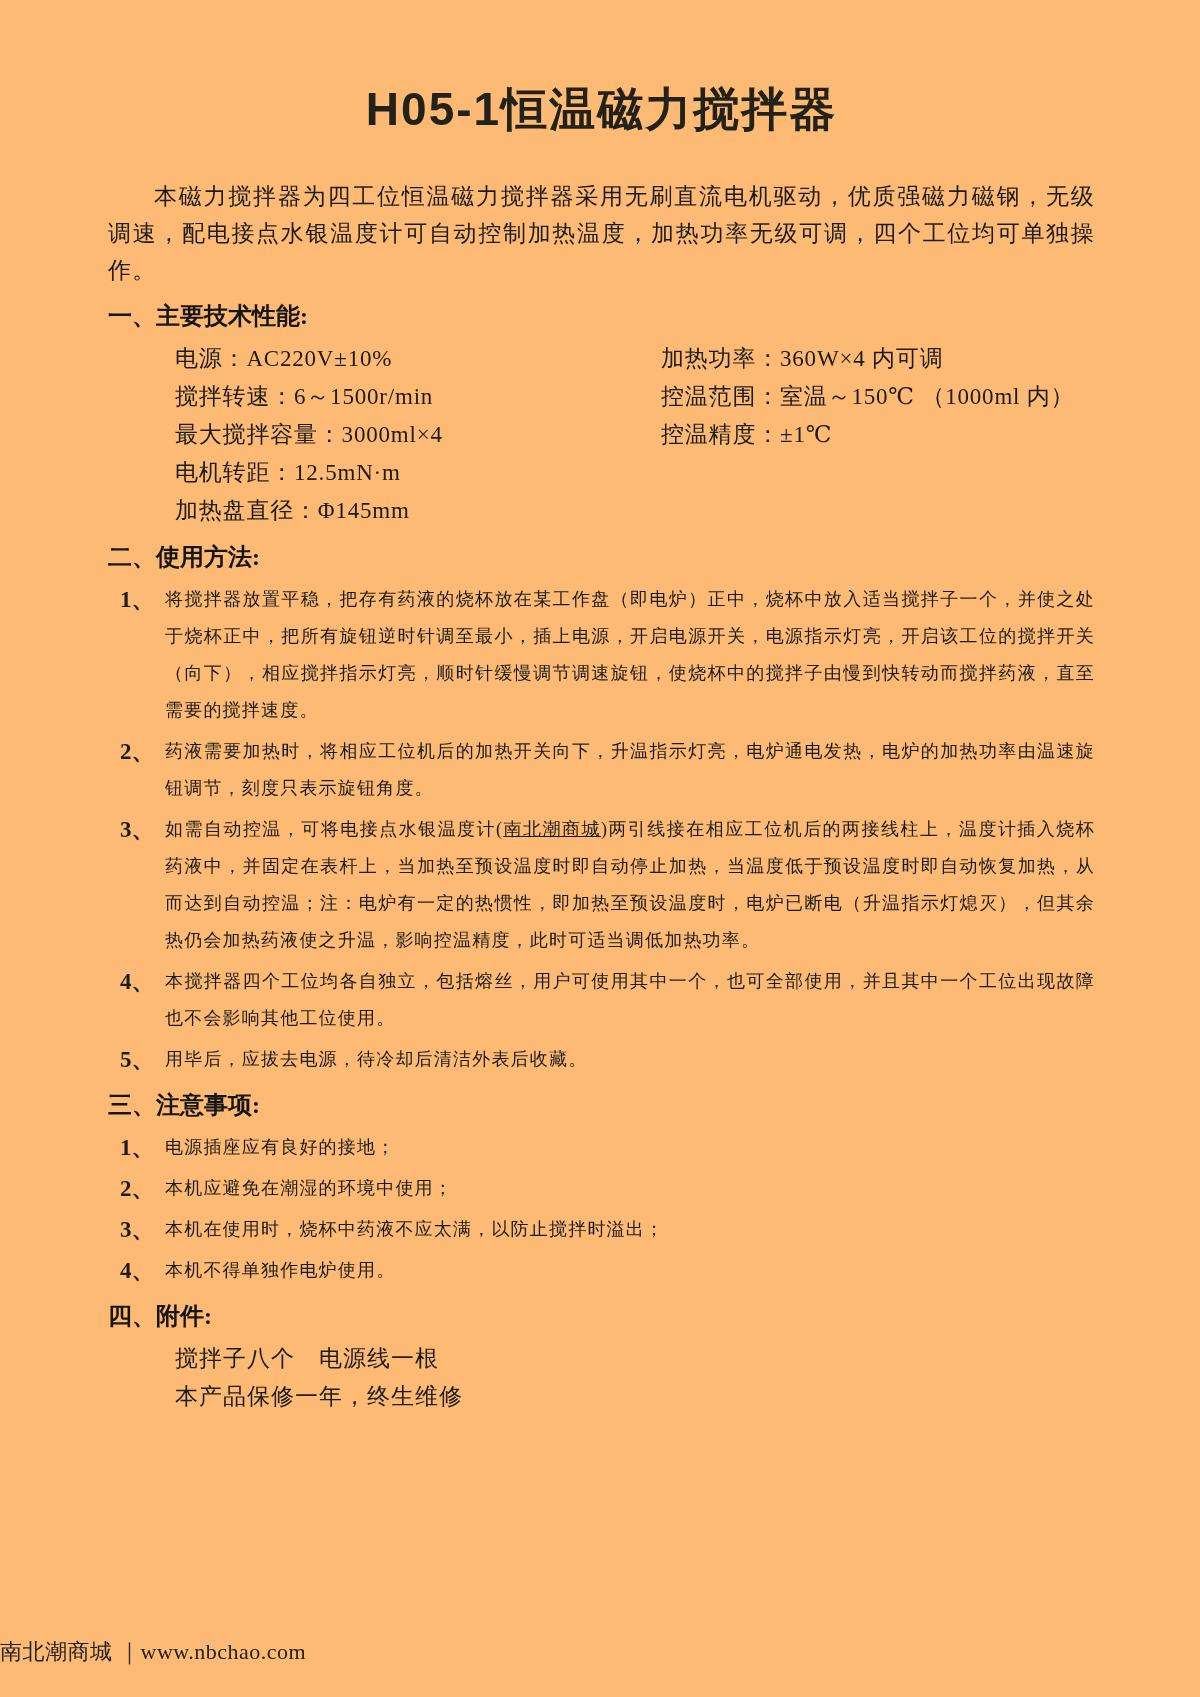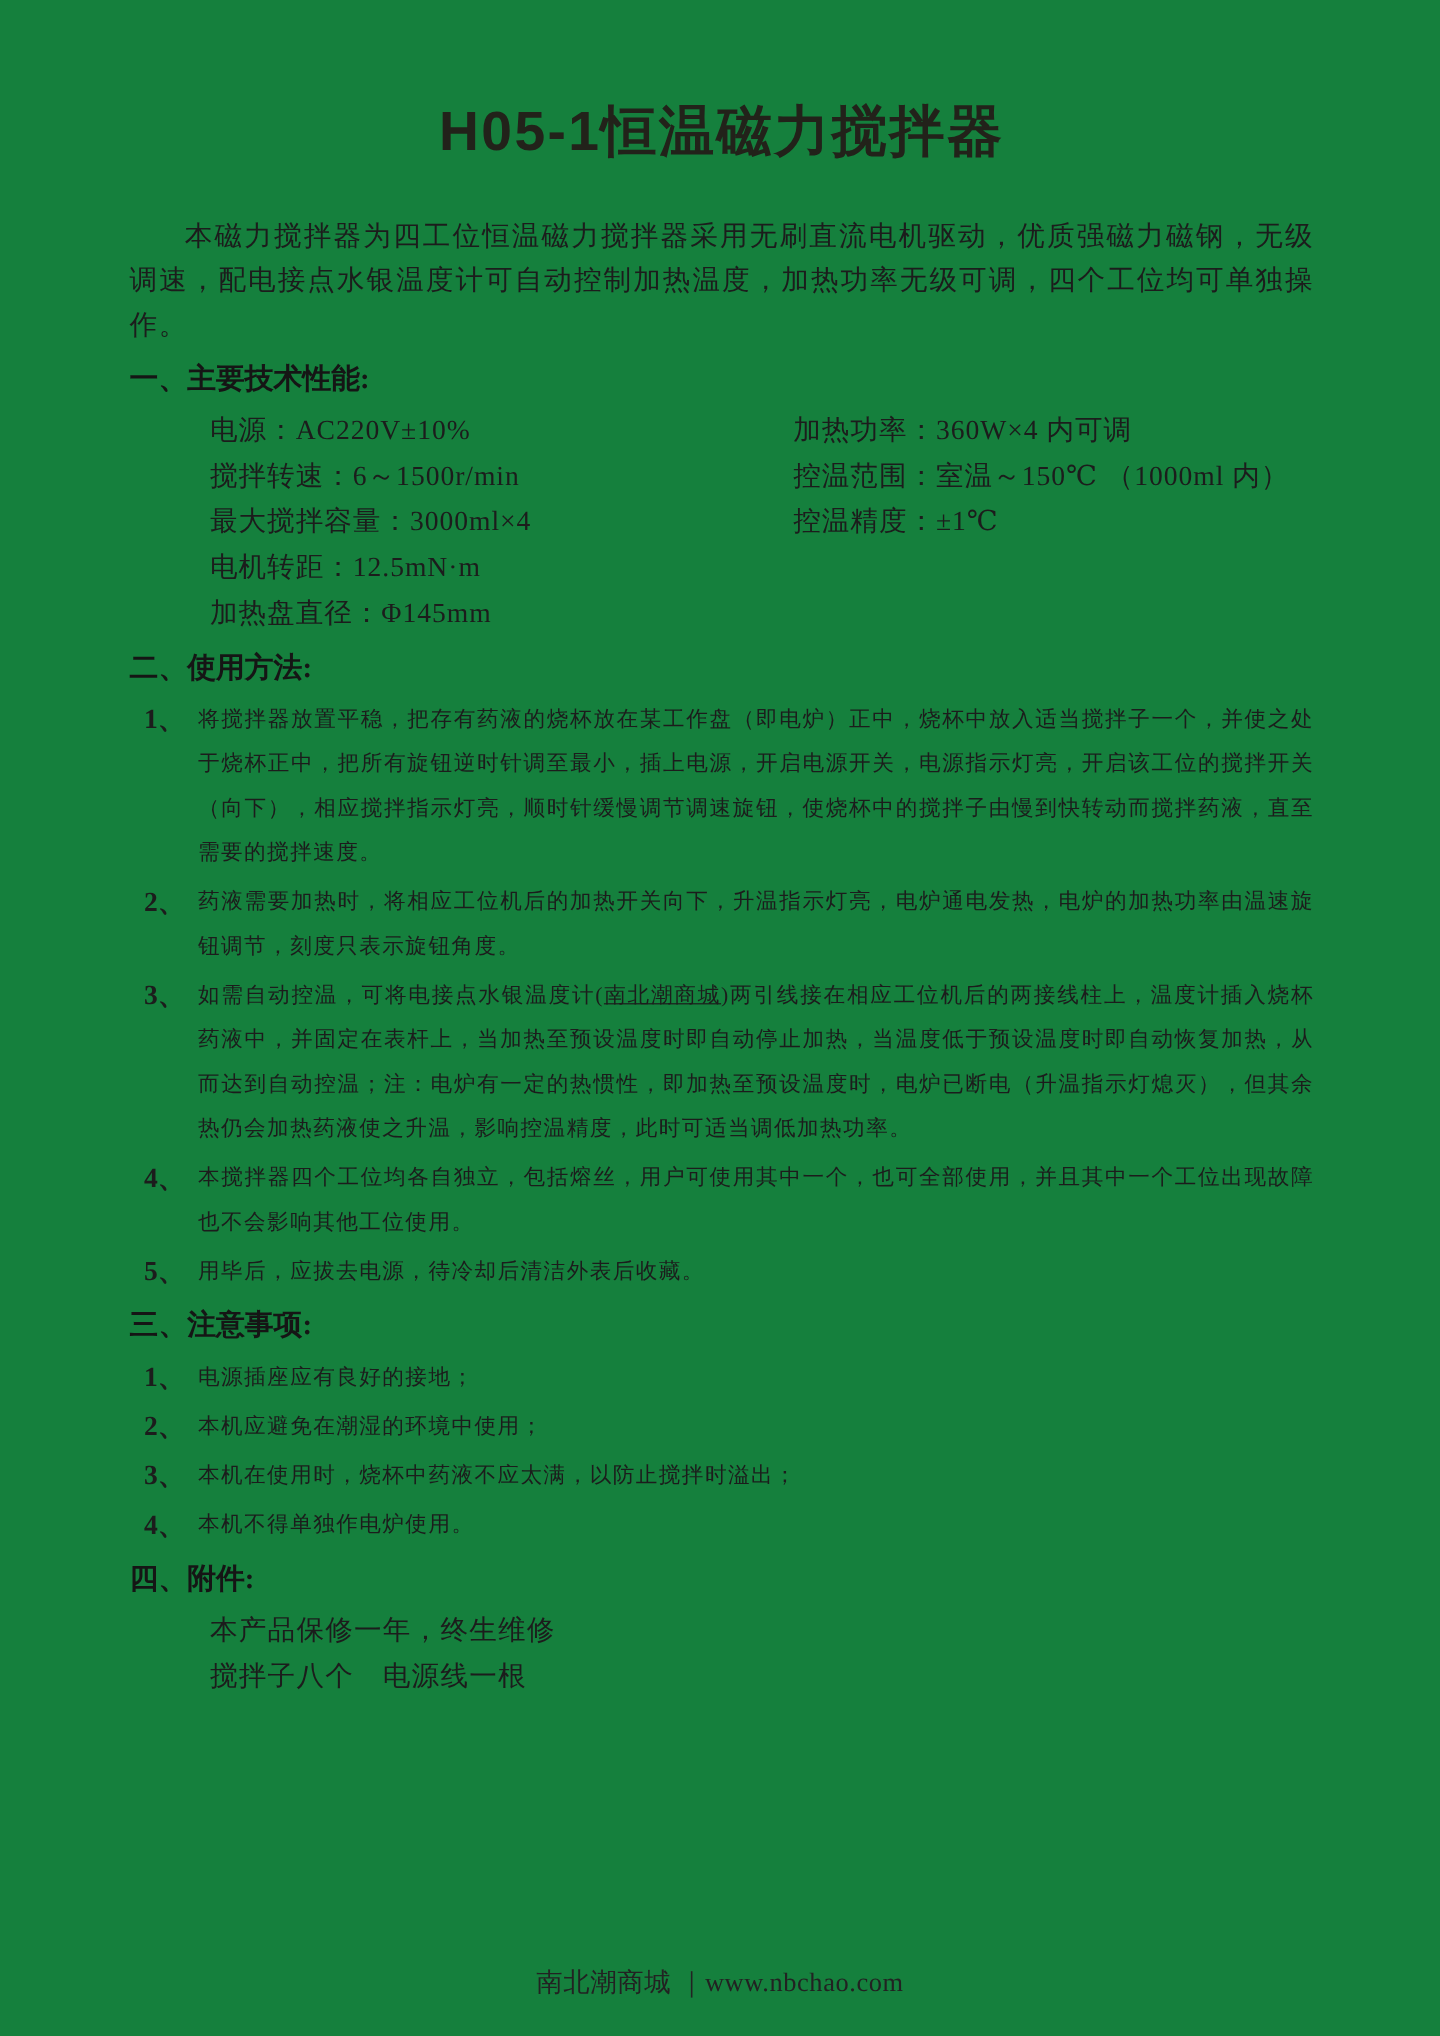--- a/index.html
+++ b/index.html
@@ -1,21 +1,21 @@
 <!DOCTYPE html>
 <html><head>
 <meta charset="utf-8">
 <style>
   html, body { margin: 0; padding: 0; background: #ffffff; }
   .page {
     position: relative;
     width: 1200px;
     height: 1697px;
     margin: 0 auto;
-    background: #15803d;
+    background: #fdba74;
     color: #1c1c1c;
     font-family: "Liberation Serif", "DejaVu Serif", serif;
     overflow: hidden;
   }
   .content {
     padding: 0 105px 0 108px;
   }
   .title {
     margin: 0;
     padding-top: 78px;
@@ -83,21 +83,21 @@
     padding-left: 67px;
     font-size: 23px;
     line-height: 38px;
     letter-spacing: 1px;
   }
   .footer {
     position: absolute;
     left: 0;
     bottom: 30px;
     width: 100%;
-    text-align: center;
+    text-align: left;
     font-size: 22px;
     letter-spacing: 0.5px;
     color: #222222;
   }
 </style>
 </head>
 <body>
 
 <div class="page">
   <div class="content">
@@ -164,19 +164,19 @@
         <span class="li-text">本机在使用时，烧杯中药液不应太满，以防止搅拌时溢出；</span>
       </div>
       <div class="list-item">
         <span class="li-num">4、</span>
         <span class="li-text">本机不得单独作电炉使用。</span>
       </div>
     </div>
 
     <div class="h-section">四、附件:</div>
 
+    <div class="acc-line">搅拌子八个　电源线一根</div>
     <div class="acc-line">本产品保修一年，终生维修</div>
-    <div class="acc-line">搅拌子八个　电源线一根</div>
 
   </div>
 
   <div class="footer">南北潮商城 ｜www.nbchao.com</div>
 </div>
 
 </body></html>

